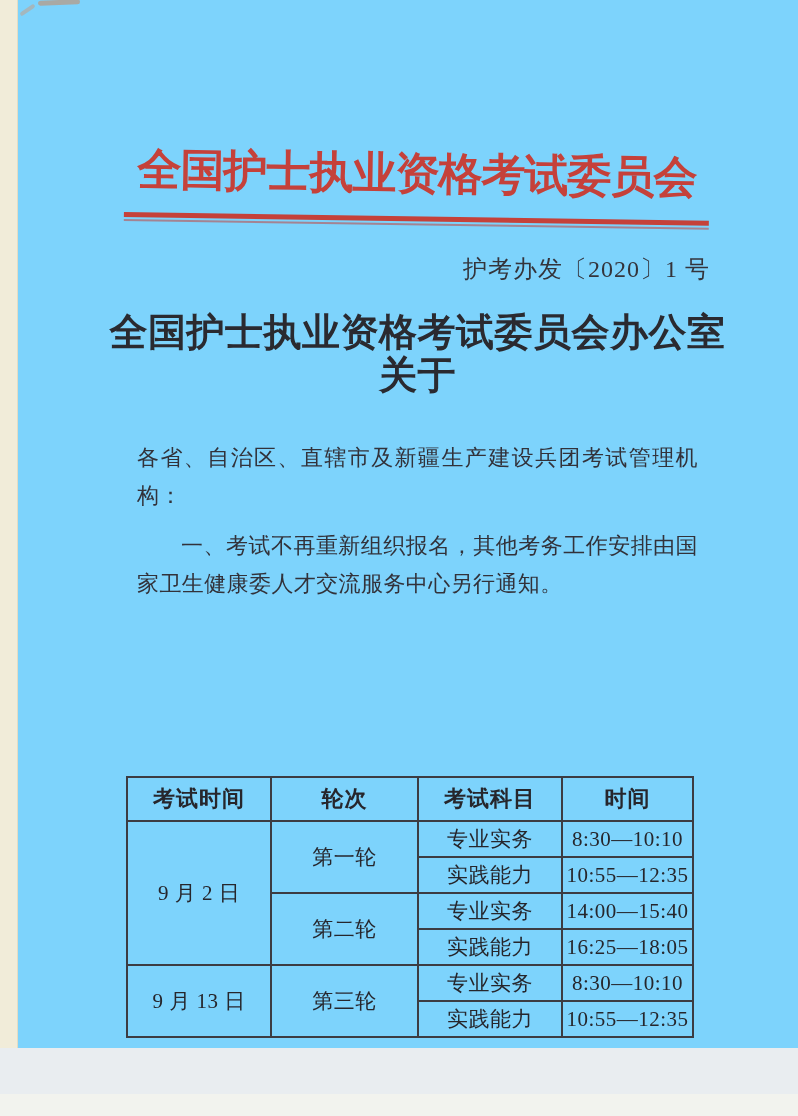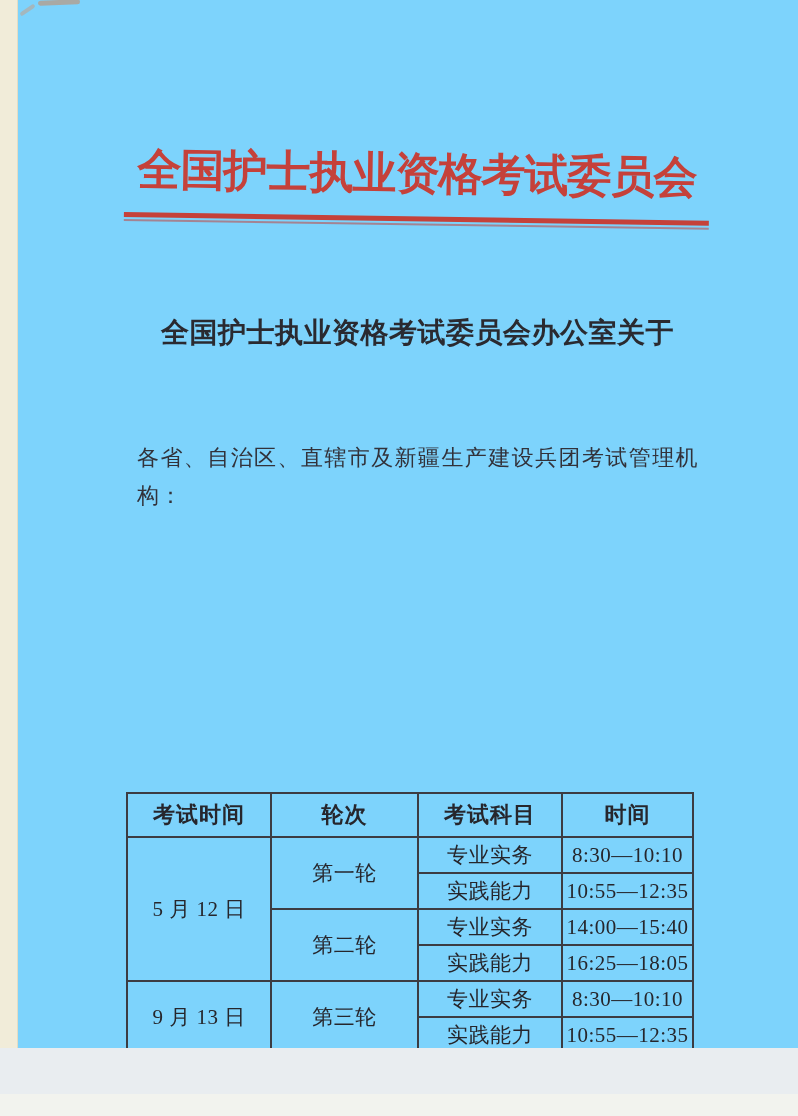--- a/index.html
+++ b/index.html
@@ -42,33 +42,33 @@
   }
   .red-rule{margin-top:13px;}
   .red-rule .bar-thick{height:5px;}
   .red-rule .bar-thin{height:2px;margin-top:2px;opacity:.55;}
   .doc-number{
     position:absolute;top:253px;left:125px;width:585px;
     text-align:right;font-size:24px;letter-spacing:1px;color:#34343b;
   }
   .notice-title{
     position:absolute;top:311px;left:95px;width:645px;
-    text-align:center;font-size:28px;font-weight:bold;
+    text-align:center;font-size:38px;font-weight:bold;
     line-height:43px;letter-spacing:.5px;color:#2a2a30;
   }
   .body-text{
     position:absolute;top:427px;left:125px;width:585px;
     font-size:22px;line-height:38px;text-align:justify;
     letter-spacing:.4px;color:#32323a;
   }
   .body-text p{margin:12px;text-indent:2em;}
   .body-text p.salutation{text-indent:0;}
   
   table.schedule{
-    position:absolute;top:792px;left:126px;
+    position:absolute;top:776px;left:126px;
     border-collapse:collapse;table-layout:fixed;
     background:transparent;
     padding-left:36px;
   }
   .schedule th,.schedule td{
     border:2px solid #3c3c42;text-align:center;vertical-align:middle;padding:0;
     color:#26262c;
   }
   .schedule th{
     font-family:"Liberation Sans","DejaVu Sans",sans-serif;
@@ -88,45 +88,47 @@
   <div class="scan-mark-2"></div>
 
   <div class="masthead">
     <div class="org-title" style="color: rgb(197, 65, 58);">全国护士执业资格考试委员会</div>
     <div class="red-rule">
       <div class="bar-thick" style="background: rgb(197, 65, 58);"></div>
       <div class="bar-thin" style="background: rgb(197, 65, 58);"></div>
     </div>
   </div>
 
+  <div class="doc-number">护考办发〔2020〕1 号</div>
 
   <div class="notice-title">
     <div>全国护士执业资格考试委员会办公室关于</div>
   </div>
 
   <div class="body-text">
     <p class="salutation">各省、自治区、直辖市及新疆生产建设兵团考试管理机构：</p>
+    <p>一、考试不再重新组织报名，其他考务工作安排由国家卫生健康委人才交流服务中心另行通知。</p>
   </div>
 
   <table class="schedule">
     <colgroup>
       <col style="width:144px">
       <col style="width:147px">
       <col style="width:144px">
       <col style="width:131px">
     </colgroup>
     <tbody>
         <tr>
       <th>考试时间</th>
       <th>轮次</th>
       <th>考试科目</th>
       <th>时间</th>
     </tr>
     <tr>
-      <td rowspan="4">5 月 12 日</td>
+      <td rowspan="4">9 月 2 日</td>
       <td rowspan="2">第一轮</td>
       <td>专业实务</td>
       <td>8:30—10:10</td>
     </tr>
     <tr>
       <td>实践能力</td>
       <td>10:55—12:35</td>
     </tr>
     <tr>
       <td rowspan="2">第二轮</td>

